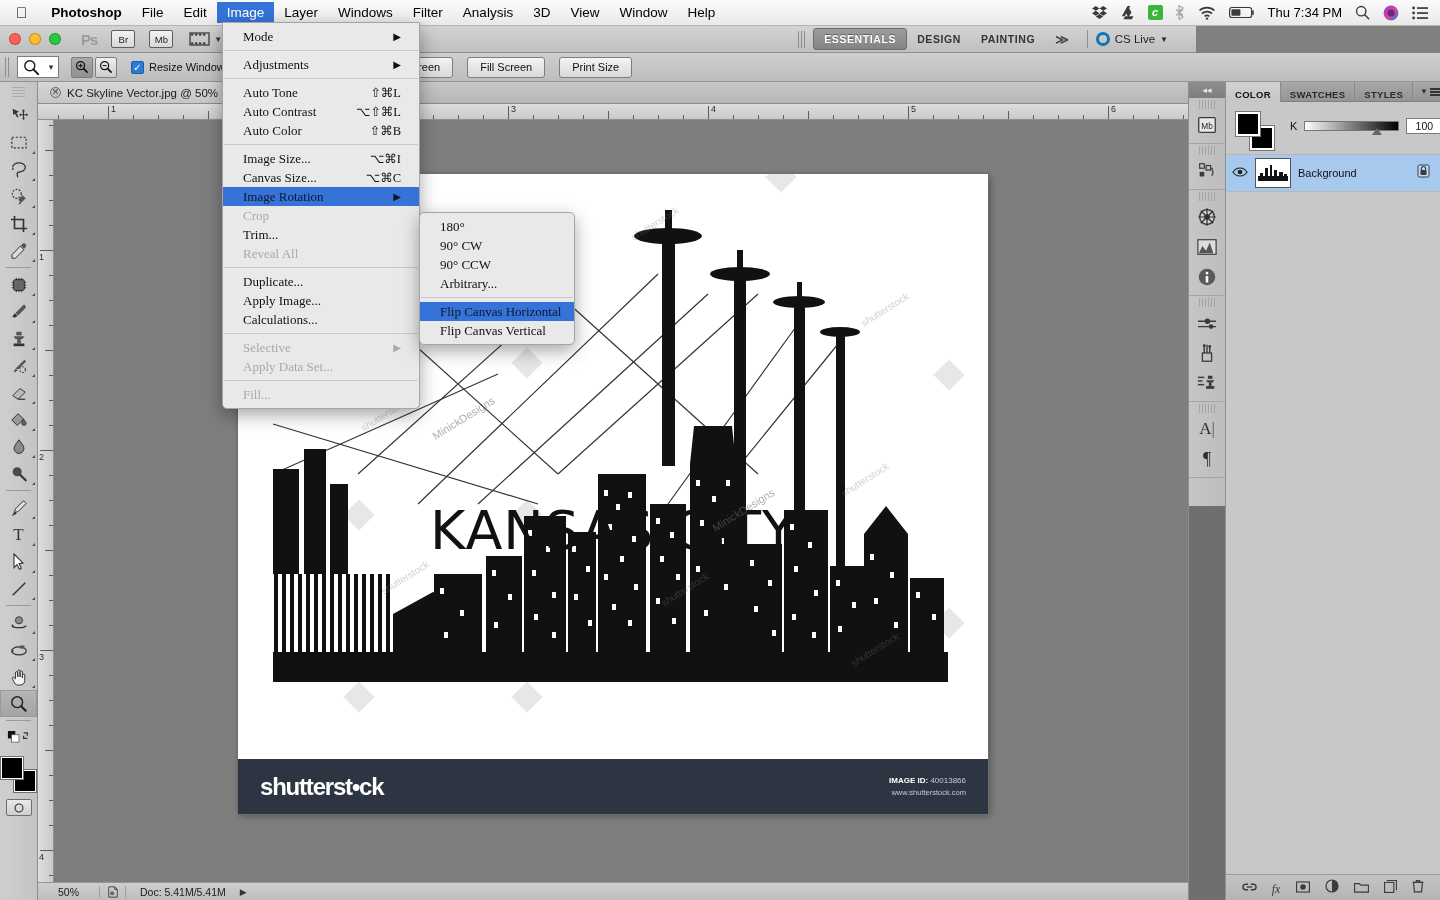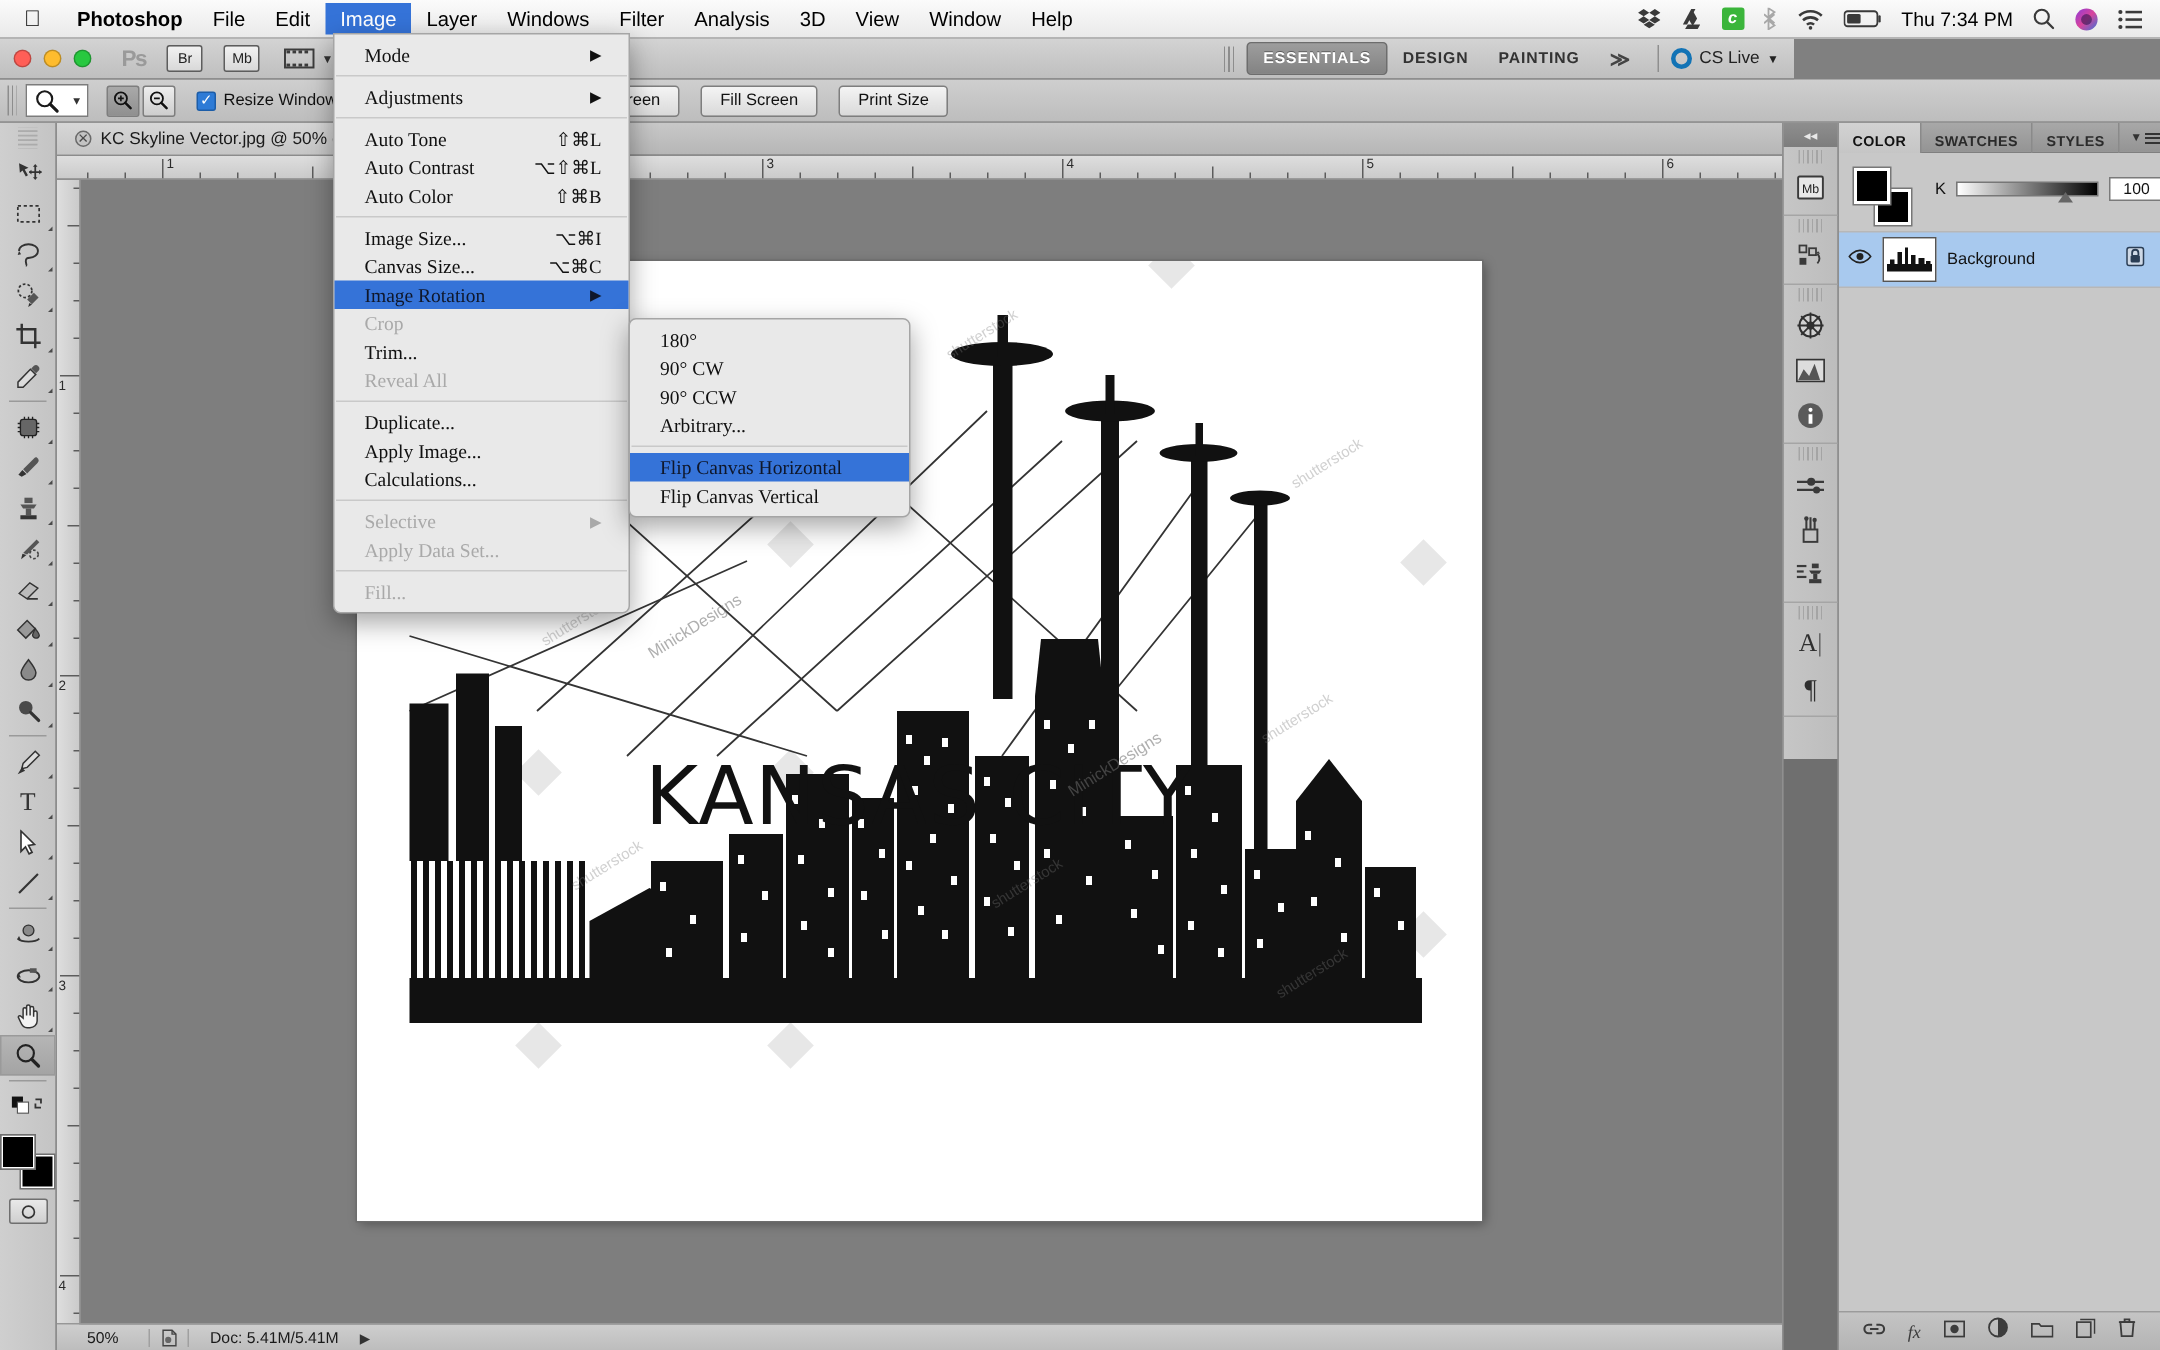--- a/index.html
+++ b/index.html
@@ -37,21 +37,21 @@
   .traffic { display: flex; gap: 8px; padding-left: 9px; }
   .dot { width: 12px; height: 12px; border-radius: 50%; border: 1px solid rgba(0,0,0,.25); }
   .dot.r { background: #ff5f57; } .dot.y { background: #febc2e; } .dot.g { background: #28c840; }
   .pslogo { margin-left: 20px; font-size: 15px; font-weight: bold; color: #9a9a9a; letter-spacing: -1px; }
   .minibtn {
     margin-left: 14px; min-width: 24px; height: 18px; border: 1px solid #5d5d5d;
     border-radius: 2px; background: linear-gradient(#f2f2f2,#d8d8d8);
     font-size: 9.5px; display: flex; align-items: center; justify-content: center; color: #222;
   }
   .filmicon { margin-left: 16px; display: flex; align-items: center; gap: 3px; }
-  .ws-right { margin-left: auto; display: flex; align-items: center; height: 100%; padding-right: 10px; }
+  .ws-right { margin-left: auto; display: flex; align-items: center; height: 100%; padding-right: 28px; }
   .grip { width: 7px; height: 17px; margin-right: 8px;
     background: repeating-linear-gradient(90deg,#8d8d8d 0 1px,transparent 1px 3px); }
   .wsbtn { font-size: 10.5px; font-weight: bold; letter-spacing: .6px; color: #333; padding: 4px 10px; }
   .wsbtn.sel { background: linear-gradient(#9d9d9d,#838383); color: #fff;
     border: 1px solid #6d6d6d; border-radius: 3px; text-shadow: 0 -1px 0 rgba(0,0,0,.4); }
   .chev { color: #444; font-size: 13px; padding: 0 10px; font-weight: bold; }
   .vsep { width: 1px; height: 18px; background: #8f8f8f; margin: 0 8px; }
   .cslive { display: flex; align-items: center; gap: 5px; font-size: 11.5px; color: #222; }
   .csring { width: 14px; height: 14px; border-radius: 50%; border: 3px solid #1273b5; }
 
@@ -833,20 +833,30 @@
           <div class="wmark" style="left:620px;top:130px;">shutterstock</div>
           <div class="wmark" style="left:120px;top:235px;">shutterstock</div>
           <div class="wmark" style="left:600px;top:300px;">shutterstock</div>
           <div class="wmark" style="left:140px;top:398px;">shutterstock</div>
           <div class="wmark" style="left:420px;top:410px;">shutterstock</div>
           <div class="wmark" style="left:610px;top:470px;">shutterstock</div>
           <div class="wmark" style="left:190px;top:238px;font-size:11px;color:rgba(110,110,110,.55);">MinickDesigns</div>
           <div class="wmark" style="left:470px;top:330px;font-size:11px;color:rgba(110,110,110,.55);">MinickDesigns</div>
         </div>
 
+        <div class="sslogo-bar">
+          <div class="sslogo">shutterst•ck</div>
+          <div class="ssmeta">
+            <div class="id">
+              <b>IMAGE ID:</b>
+              <span>40013866</span>
+            </div>
+            <div class="url">www.shutterstock.com</div>
+          </div>
+        </div>
       </div>
     </div>
 
     <div class="hscroll">
       <div class="thumb"></div>
     </div>
   </div>
 
   <div class="statusbar">
     <div class="st-zoom">50%</div>
@@ -1349,21 +1359,21 @@
       </div>
       <div class="menu-row dim">
         <span>Apply Data Set...</span>
       </div>
       <div class="menu-sep"></div>
       <div class="menu-row dim">
         <span>Fill...</span>
       </div>
     </div>
 
-  <div class="menu submenu" id="rotationMenu" style="left:419px; top:212px; width:188px;">
+  <div class="menu submenu" id="rotationMenu" style="left:419px; top:212px; width:156px;">
       <div class="menu-row">
         <span>180°</span>
       </div>
       <div class="menu-row">
         <span>90° CW</span>
       </div>
       <div class="menu-row">
         <span>90° CCW</span>
       </div>
       <div class="menu-row">

